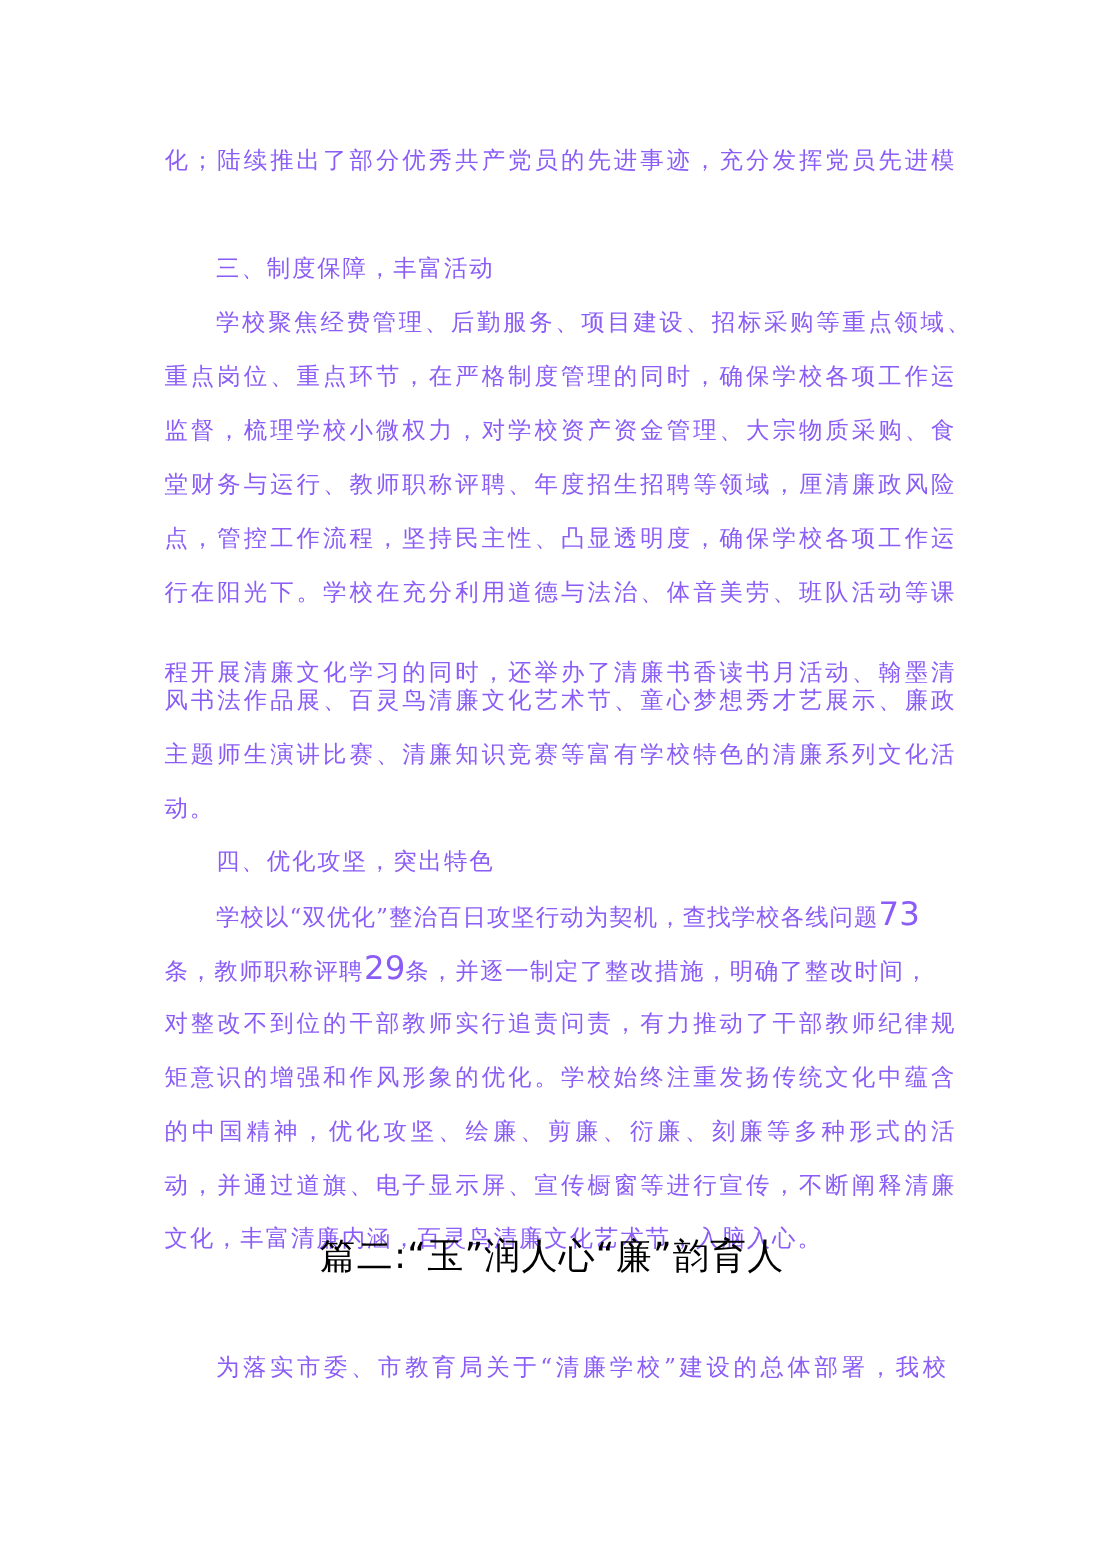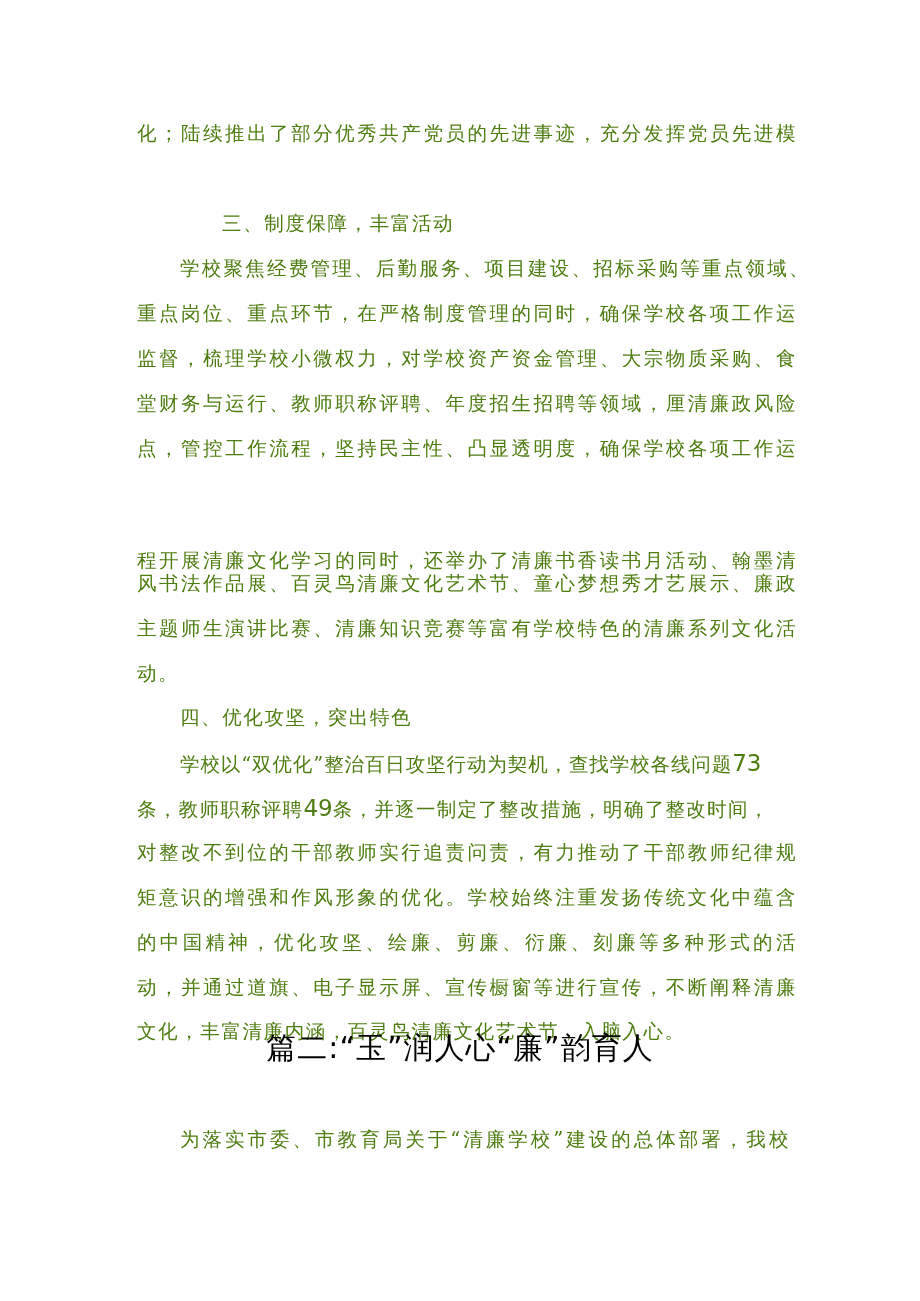--- a/index.html
+++ b/index.html
@@ -1,53 +1,54 @@
 <!DOCTYPE html>
 <html><head>
 <meta charset="utf-8">
 <style>
   html, body { margin: 0; padding: 0; background: #ffffff; }
   body { width: 920px; height: 1301px; position: relative; overflow: hidden;
          font-family: "DejaVu Serif", "Liberation Serif", serif; color: #1a1a1a; }
   .page { position: absolute; left: 0; top: 0; width: 920px; height: 1301px; background: #fff; }
   .line { position: absolute; left: 137px; width: 660px; font-size: 19.5px; line-height: 26px;
-          white-space: nowrap; letter-spacing: 1.6px; color: #4d7c0f; }
+          white-space: nowrap; letter-spacing: 1.6px; color: #8b5cf6; }
   .indent { left: 180px; }
-  .num { font-family: "DejaVu Sans", "Liberation Sans", sans-serif; font-size: 23px; letter-spacing: 0; }
+  .num { font-family: "DejaVu Sans", "Liberation Sans", sans-serif; font-size: 27px; letter-spacing: 0; }
   .title { position: absolute; left: 0; width: 920px; top: 1022px; text-align: center;
            font-family: "DejaVu Sans", "Liberation Sans", sans-serif; font-size: 30px;
            line-height: 44px; color: #000000; letter-spacing: 1px; }
   .just { text-align-last: justify; text-align: justify; }
 </style>
 </head>
 <body>
 
 <div class="page">
 
   <div class="line just" style="top:121px;">化；陆续推出了部分优秀共产党员的先进事迹，充分发挥党员先进模</div>
 
-  <div class="line indent" style="top:211px;margin-left:42px;">三、制度保障，丰富活动</div>
+  <div class="line indent" style="top:211px;">三、制度保障，丰富活动</div>
 
   <div class="line indent just" style="top:256px; width:630px;">学校聚焦经费管理、后勤服务、项目建设、招标采购等重点领域、</div>
   <div class="line just" style="top:301px;">重点岗位、重点环节，在严格制度管理的同时，确保学校各项工作运</div>
   <div class="line just" style="top:346px;">监督，梳理学校小微权力，对学校资产资金管理、大宗物质采购、食</div>
   <div class="line just" style="top:391px;">堂财务与运行、教师职称评聘、年度招生招聘等领域，厘清廉政风险</div>
   <div class="line just" style="top:436px;">点，管控工作流程，坚持民主性、凸显透明度，确保学校各项工作运</div>
+  <div class="line just" style="top:481px;">行在阳光下。学校在充分利用道德与法治、体音美劳、班队活动等课</div>
   <div class="line just" style="top:548px;">程开展清廉文化学习的同时，还举办了清廉书香读书月活动、翰墨清</div>
   <div class="line just" style="top:571px;">风书法作品展、百灵鸟清廉文化艺术节、童心梦想秀才艺展示、廉政</div>
   <div class="line just" style="top:616px;">主题师生演讲比赛、清廉知识竞赛等富有学校特色的清廉系列文化活</div>
   <div class="line" style="top:661px;">动。</div>
 
   <div class="line indent" style="top:705px;">四、优化攻坚，突出特色</div>
 
   <div class="line indent" style="top:750px; width:620px; letter-spacing:0.9px;">
     <span>学校以“双优化”整治百日攻坚行动为契机，查找学校各线问题</span><span class="num">73</span>
   </div>
   <div class="line" style="top:795px; letter-spacing:1.3px;">
-    <span>条，教师职称评聘</span><span class="num">49</span><span>条，并逐一制定了整改措施，明确了整改时间，</span>
+    <span>条，教师职称评聘</span><span class="num">29</span><span>条，并逐一制定了整改措施，明确了整改时间，</span>
   </div>
   <div class="line just" style="top:840px;">对整改不到位的干部教师实行追责问责，有力推动了干部教师纪律规</div>
   <div class="line just" style="top:885px;">矩意识的增强和作风形象的优化。学校始终注重发扬传统文化中蕴含</div>
   <div class="line just" style="top:930px;">的中国精神，优化攻坚、绘廉、剪廉、衍廉、刻廉等多种形式的活</div>
   <div class="line just" style="top:975px;">动，并通过道旗、电子显示屏、宣传橱窗等进行宣传，不断阐释清廉</div>
   <div class="line" style="top:1019px;">文化，丰富清廉内涵，百灵鸟清廉文化艺术节，入脑入心。</div>
 
   <div class="title" style="top:1026px;">篇二:“玉”润人心“廉”韵育人</div>
 
   <div class="line indent just" style="top:1127px; width:610px;">为落实市委、市教育局关于“清廉学校”建设的总体部署，我校</div>

